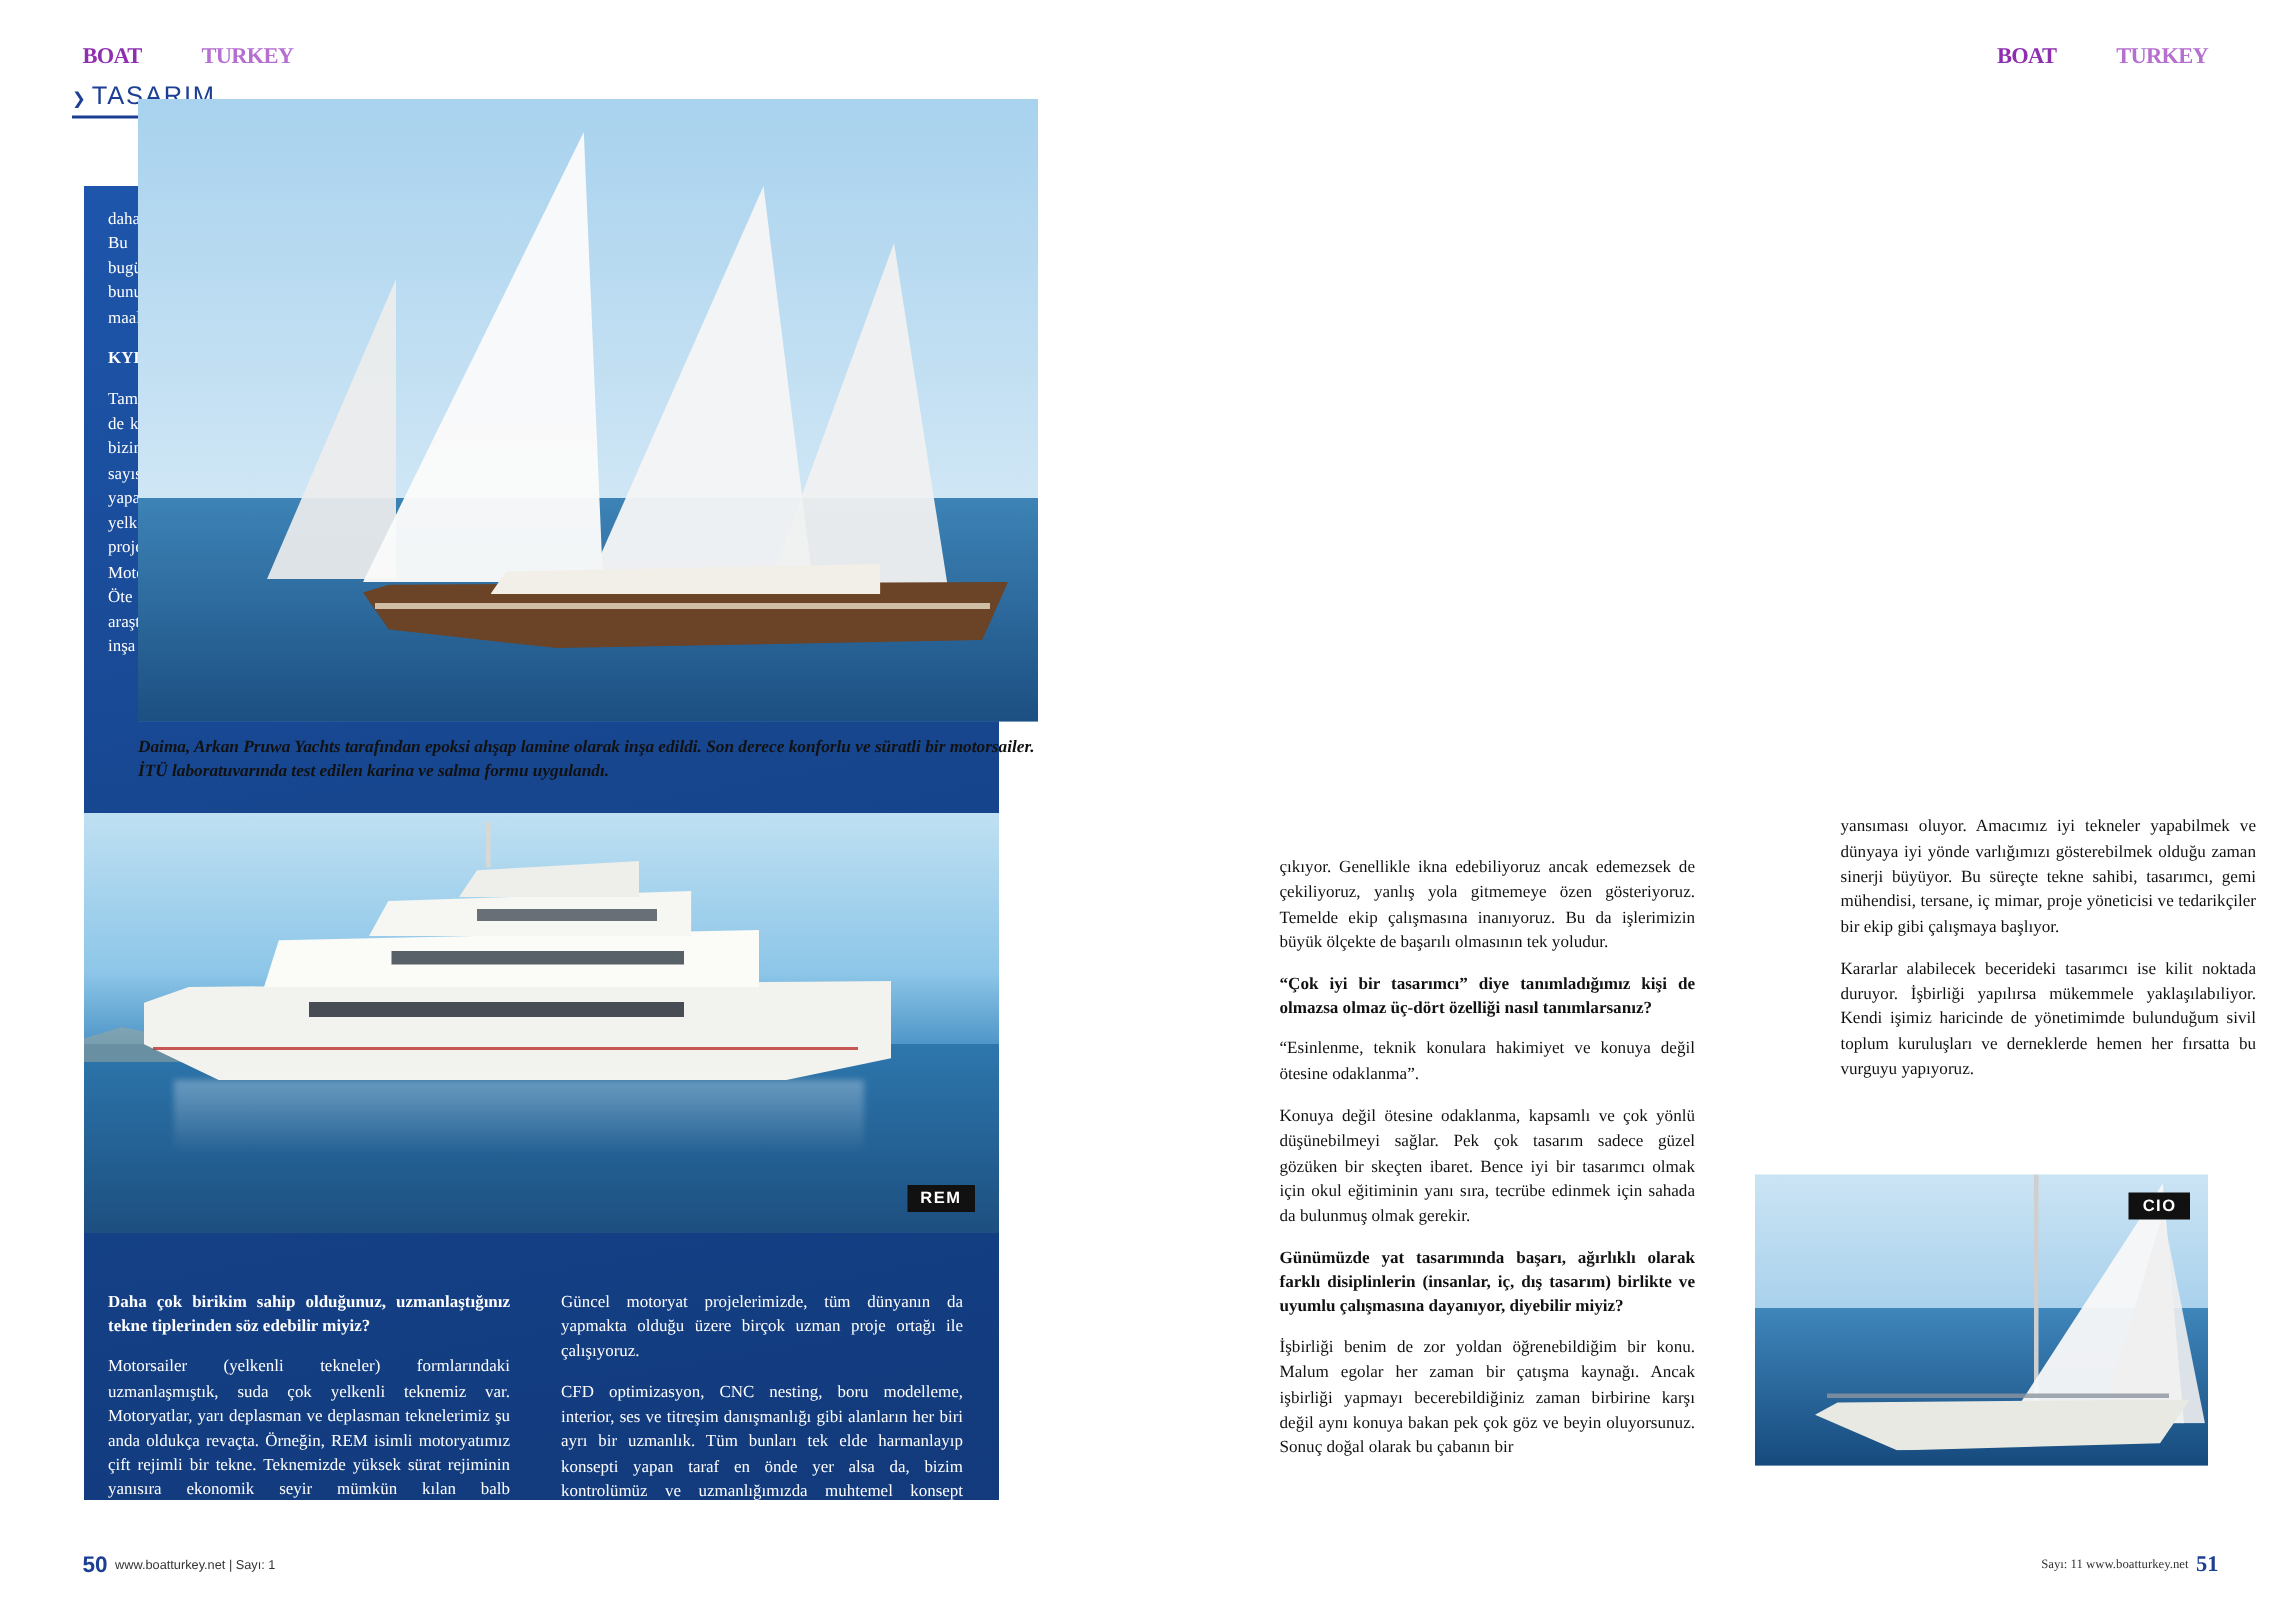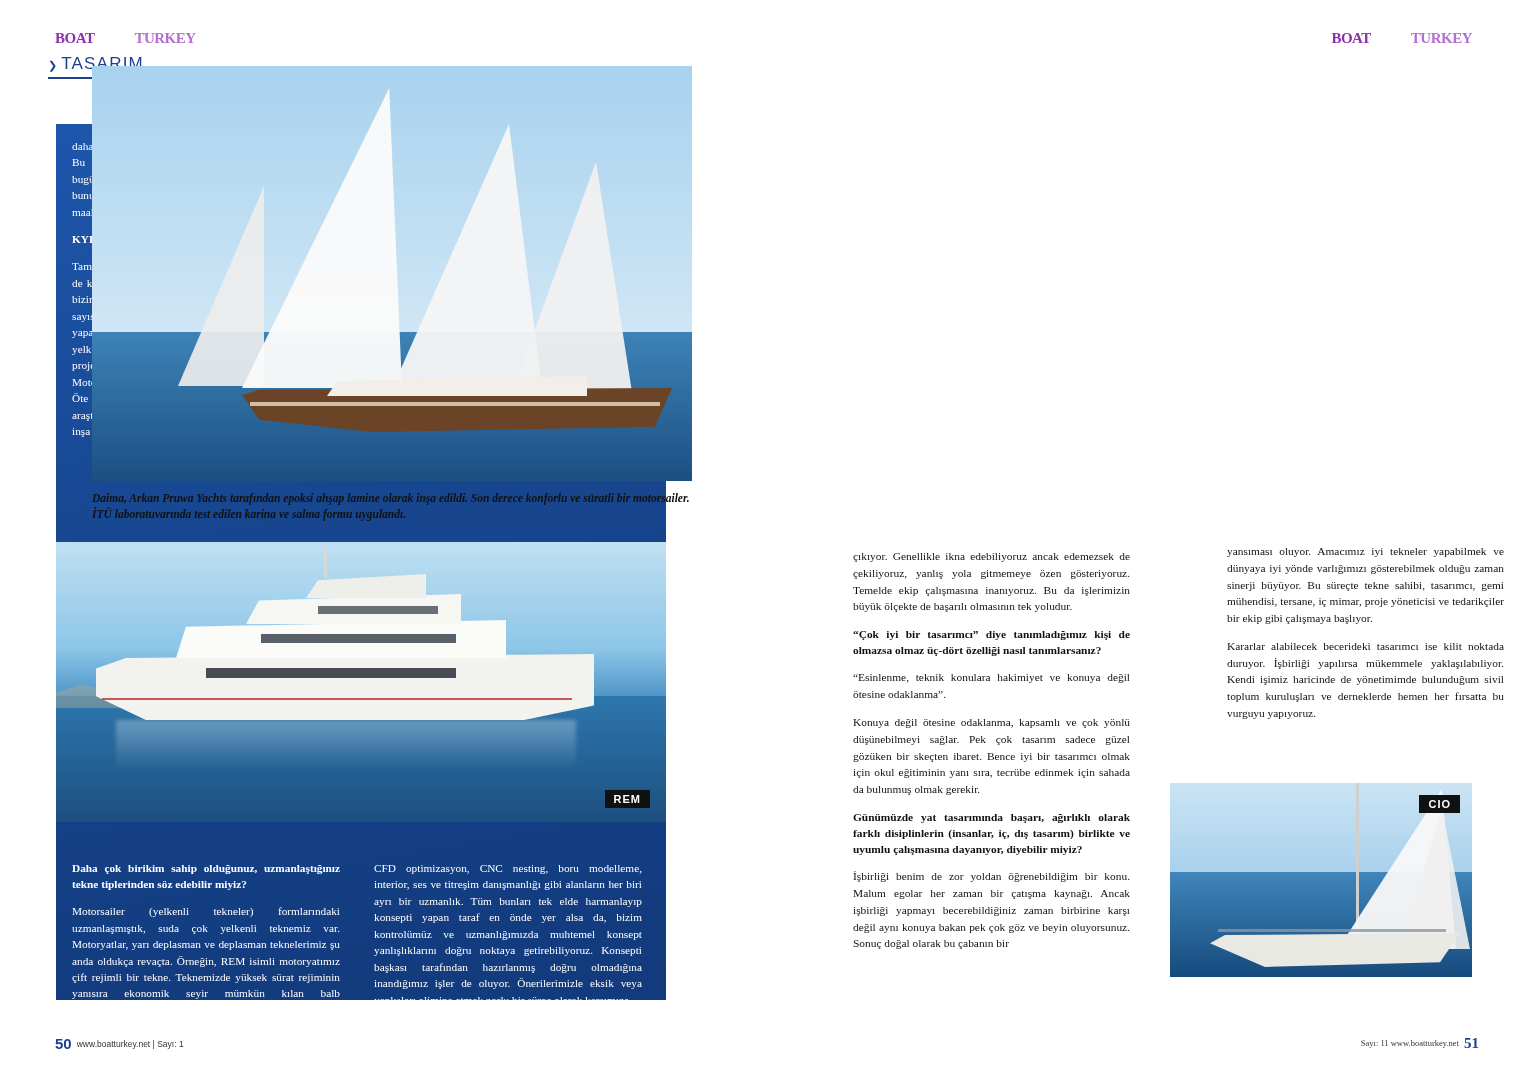--- a/index.html
+++ b/index.html
@@ -93,21 +93,21 @@
   .boatdeck{position:absolute;left:235px;top:310px;width:260px;height:20px;background:#f1efe7;
     clip-path:polygon(4% 25%,100% 0%,100% 100%,0% 100%);}
   .boattrim{position:absolute;left:158px;top:336px;width:410px;height:4px;background:#d9cdb4;opacity:.9;}
   .caption{
     position:absolute;left:92px;top:491px;width:600px;
     font-style:italic;font-weight:bold;font-size:11.5px;line-height:1.38;color:#111;
   }
 
   
   .rcol{position:absolute;width:277px;font-size:11.4px;line-height:1.47;text-align:justify;color:#111;}
-  .rcol-a{left:853px;top:548px;}
+  .rcol-a{left:853px;top:570px;}
   .rcol-b{left:1227px;top:543px;}
   .rcol p{margin:0 0 11px 0;}
   .rq{font-weight:bold;margin:0 0 7px 0;line-height:1.42;}
 
   
   .cat-photo{
     position:absolute;left:1170px;top:783px;width:302px;height:194px;overflow:hidden;
     background:linear-gradient(#cfe7f5 0%,#9ccbe8 40%,#3f86bb 58%,#1d5288 100%);
   }
   .cat-sky{position:absolute;left:0;right:0;top:0;height:46%;background:linear-gradient(#cbe4f4,#a9d1ec);}
@@ -174,20 +174,21 @@
         <div class="refl"></div>
         <div class="badge badge-rem">REM</div>
       </div>
 
       <div class="col col-a" style="top:736px;">
         <p class="q">Daha çok birikim sahip olduğunuz, uzmanlaştığınız tekne tiplerinden söz edebilir miyiz?</p>
         <p>Motorsailer (yelkenli tekneler) formlarındaki uzmanlaşmıştık, suda çok yelkenli teknemiz var. Motoryatlar, yarı deplasman ve deplasman teknelerimiz şu anda oldukça revaçta. Örneğin, REM isimli motoryatımız çift rejimli bir tekne. Teknemizde yüksek sürat rejiminin yanısıra ekonomik seyir mümkün kılan balb optimizasyonu yapılmış yarı deplasman formunu kullandık. Boğaz gezileri ve yolcu taşımacılığında da kullanılan 2 projemiz var. Bu tekneler diğerleri arasından hemen ilk bakışta ayırt edilebilir durumda.</p>
       </div>
 
       <div class="col col-b" style="top:736px;">
+        <p>Güncel motoryat projelerimizde, tüm dünyanın da yapmakta olduğu üzere birçok uzman proje ortağı ile çalışıyoruz.</p>
         <p>CFD optimizasyon, CNC nesting, boru modelleme, interior, ses ve titreşim danışmanlığı gibi alanların her biri ayrı bir uzmanlık. Tüm bunları tek elde harmanlayıp konsepti yapan taraf en önde yer alsa da, bizim kontrolümüz ve uzmanlığımızda muhtemel konsept yanlışlıklarını doğru noktaya getirebiliyoruz. Konsepti başkası tarafından hazırlanmış doğru olmadığına inandığımız işler de oluyor. Önerilerimizle eksik veya yanlışları elimine etmek zorlu bir süreç olarak karşımıza</p>
       </div>
 
     </div>
 
     <div class="folio folio-left">
       <span class="folio-num">50</span><span class="folio-txt">www.boatturkey.net | Sayı: 1</span>
     </div>
   </div>
 

